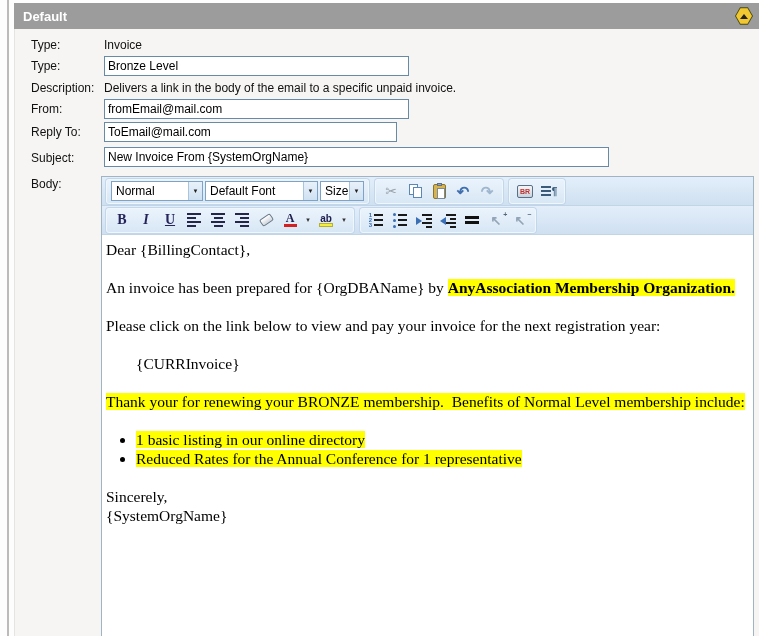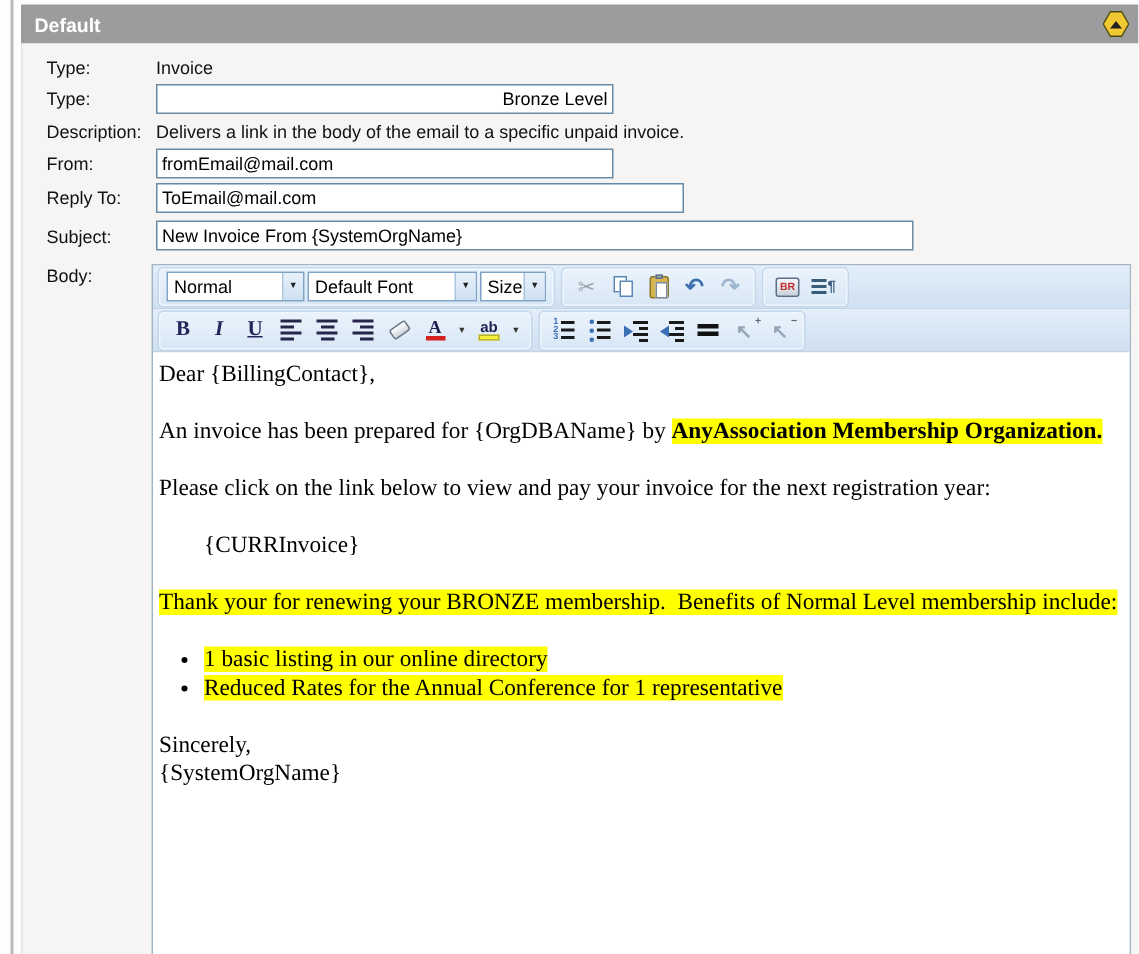--- a/index.html
+++ b/index.html
@@ -137,30 +137,30 @@
           </span>
       </span>
     </div>
 
     <div class="panel-body">
 
       <span class="flabel" style="top:9px">Type:</span>
       <span class="fvalue" style="top:9px">Invoice</span>
 
       <span class="flabel" style="top:30px">Type:</span>
-      <input class="finput" style="top: 27px; width: 305px; text-align: right;" value="Bronze Level">
+      <input class="finput" style="top: 27px; width: 305px;" value="Bronze Level">
 
       <span class="flabel" style="top:52px">Description:</span>
       <span class="fvalue" style="top:52px">Delivers a link in the body of the email to a specific unpaid invoice.</span>
 
       <span class="flabel" style="top:73px">From:</span>
       <input class="finput" style="top: 70px; width: 305px;" value="fromEmail@mail.com">
 
       <span class="flabel" style="top:96px">Reply To:</span>
-      <input class="finput" style="top: 93px; width: 352px;" value="ToEmail@mail.com">
+      <input class="finput" style="top: 93px; width: 293px;" value="ToEmail@mail.com">
 
       <span class="flabel" style="top:122px">Subject:</span>
       <input class="finput" style="top: 118px; width: 505px;" value="New Invoice From {SystemOrgName}">
 
       <span class="flabel" style="top:148px">Body:</span>
 
       <div class="editor">
 
         <div class="tbar">
           <div class="tgroup">

